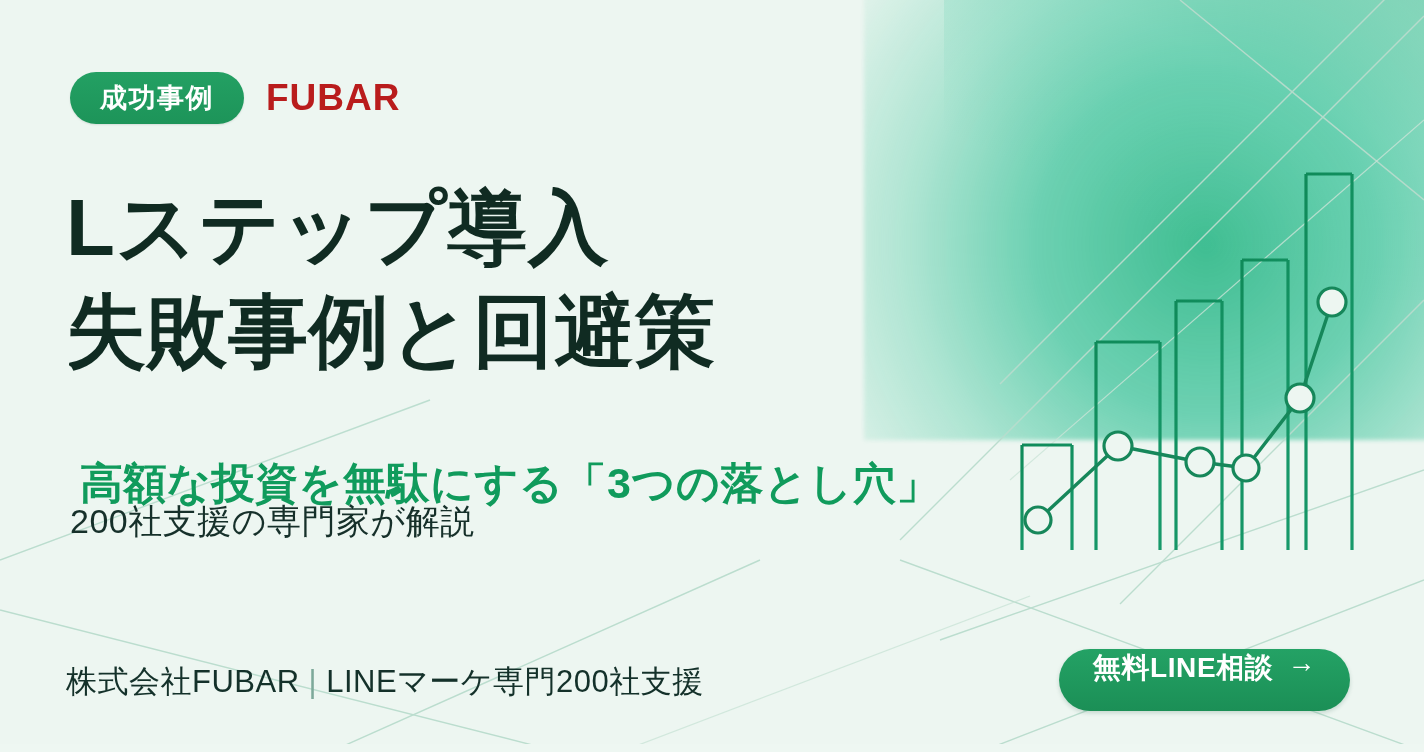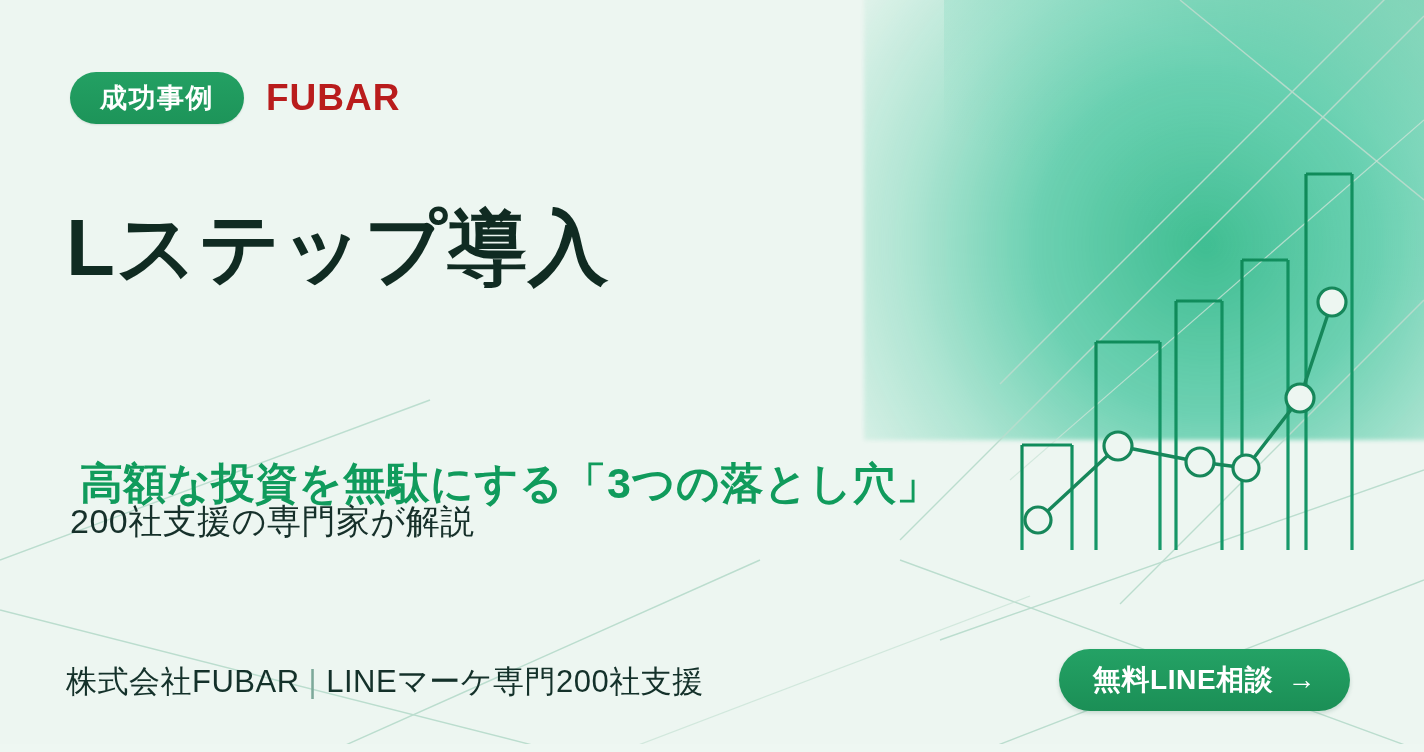--- a/index.html
+++ b/index.html
@@ -89,21 +89,20 @@
   
   .headline {
     position: absolute;
     left: 66px;
     top: 176px;
     color: #102b22;
     font-size: 80px;
     font-weight: 700;
     line-height: 1.30;
     letter-spacing: 1px;
-    margin-top: 20px;
   }
   .headline .hl-line { display:block; white-space: nowrap; }
 
   
   .subhead {
     position: absolute;
     left: 80px;
     top: 455px;
     color: #109b5c;
     font-size: 43px;
@@ -139,21 +138,20 @@
     color: #7da99a;
     padding: 0 9px;
     font-weight: 300;
   }
 
   .cta {
     position: absolute;
     right: 74px;
     top: 649px;
     display: inline-flex;
-    align-items: center;
     gap: 14px;
     height: 62px;
     padding: 0 34px;
     border-radius: 31px;
     background: linear-gradient(180deg, #24a265 0%, #1b8f56 100%);
     color: #ffffff;
     font-size: 28px;
     font-weight: 700;
     letter-spacing: 0.6px;
     border: none;
@@ -229,20 +227,21 @@
     </g>
   </svg>
 
   <div class="eyebrow-row">
     <span class="badge">成功事例</span>
     <span class="brand">FUBAR</span>
   </div>
 
   <h1 class="headline">
     <span class="hl-line">Lステップ導入</span>
+    <span class="hl-line">失敗事例と回避策</span>
   </h1>
 
   <div class="subhead">高額な投資を無駄にする「3つの落とし穴」</div>
 
   <div class="descriptor">200社支援の専門家が解説</div>
 
   <div class="footer-meta">
     <span>株式会社FUBAR</span><span class="sep">|</span><span>LINEマーケ専門200社支援</span>
   </div>
 

